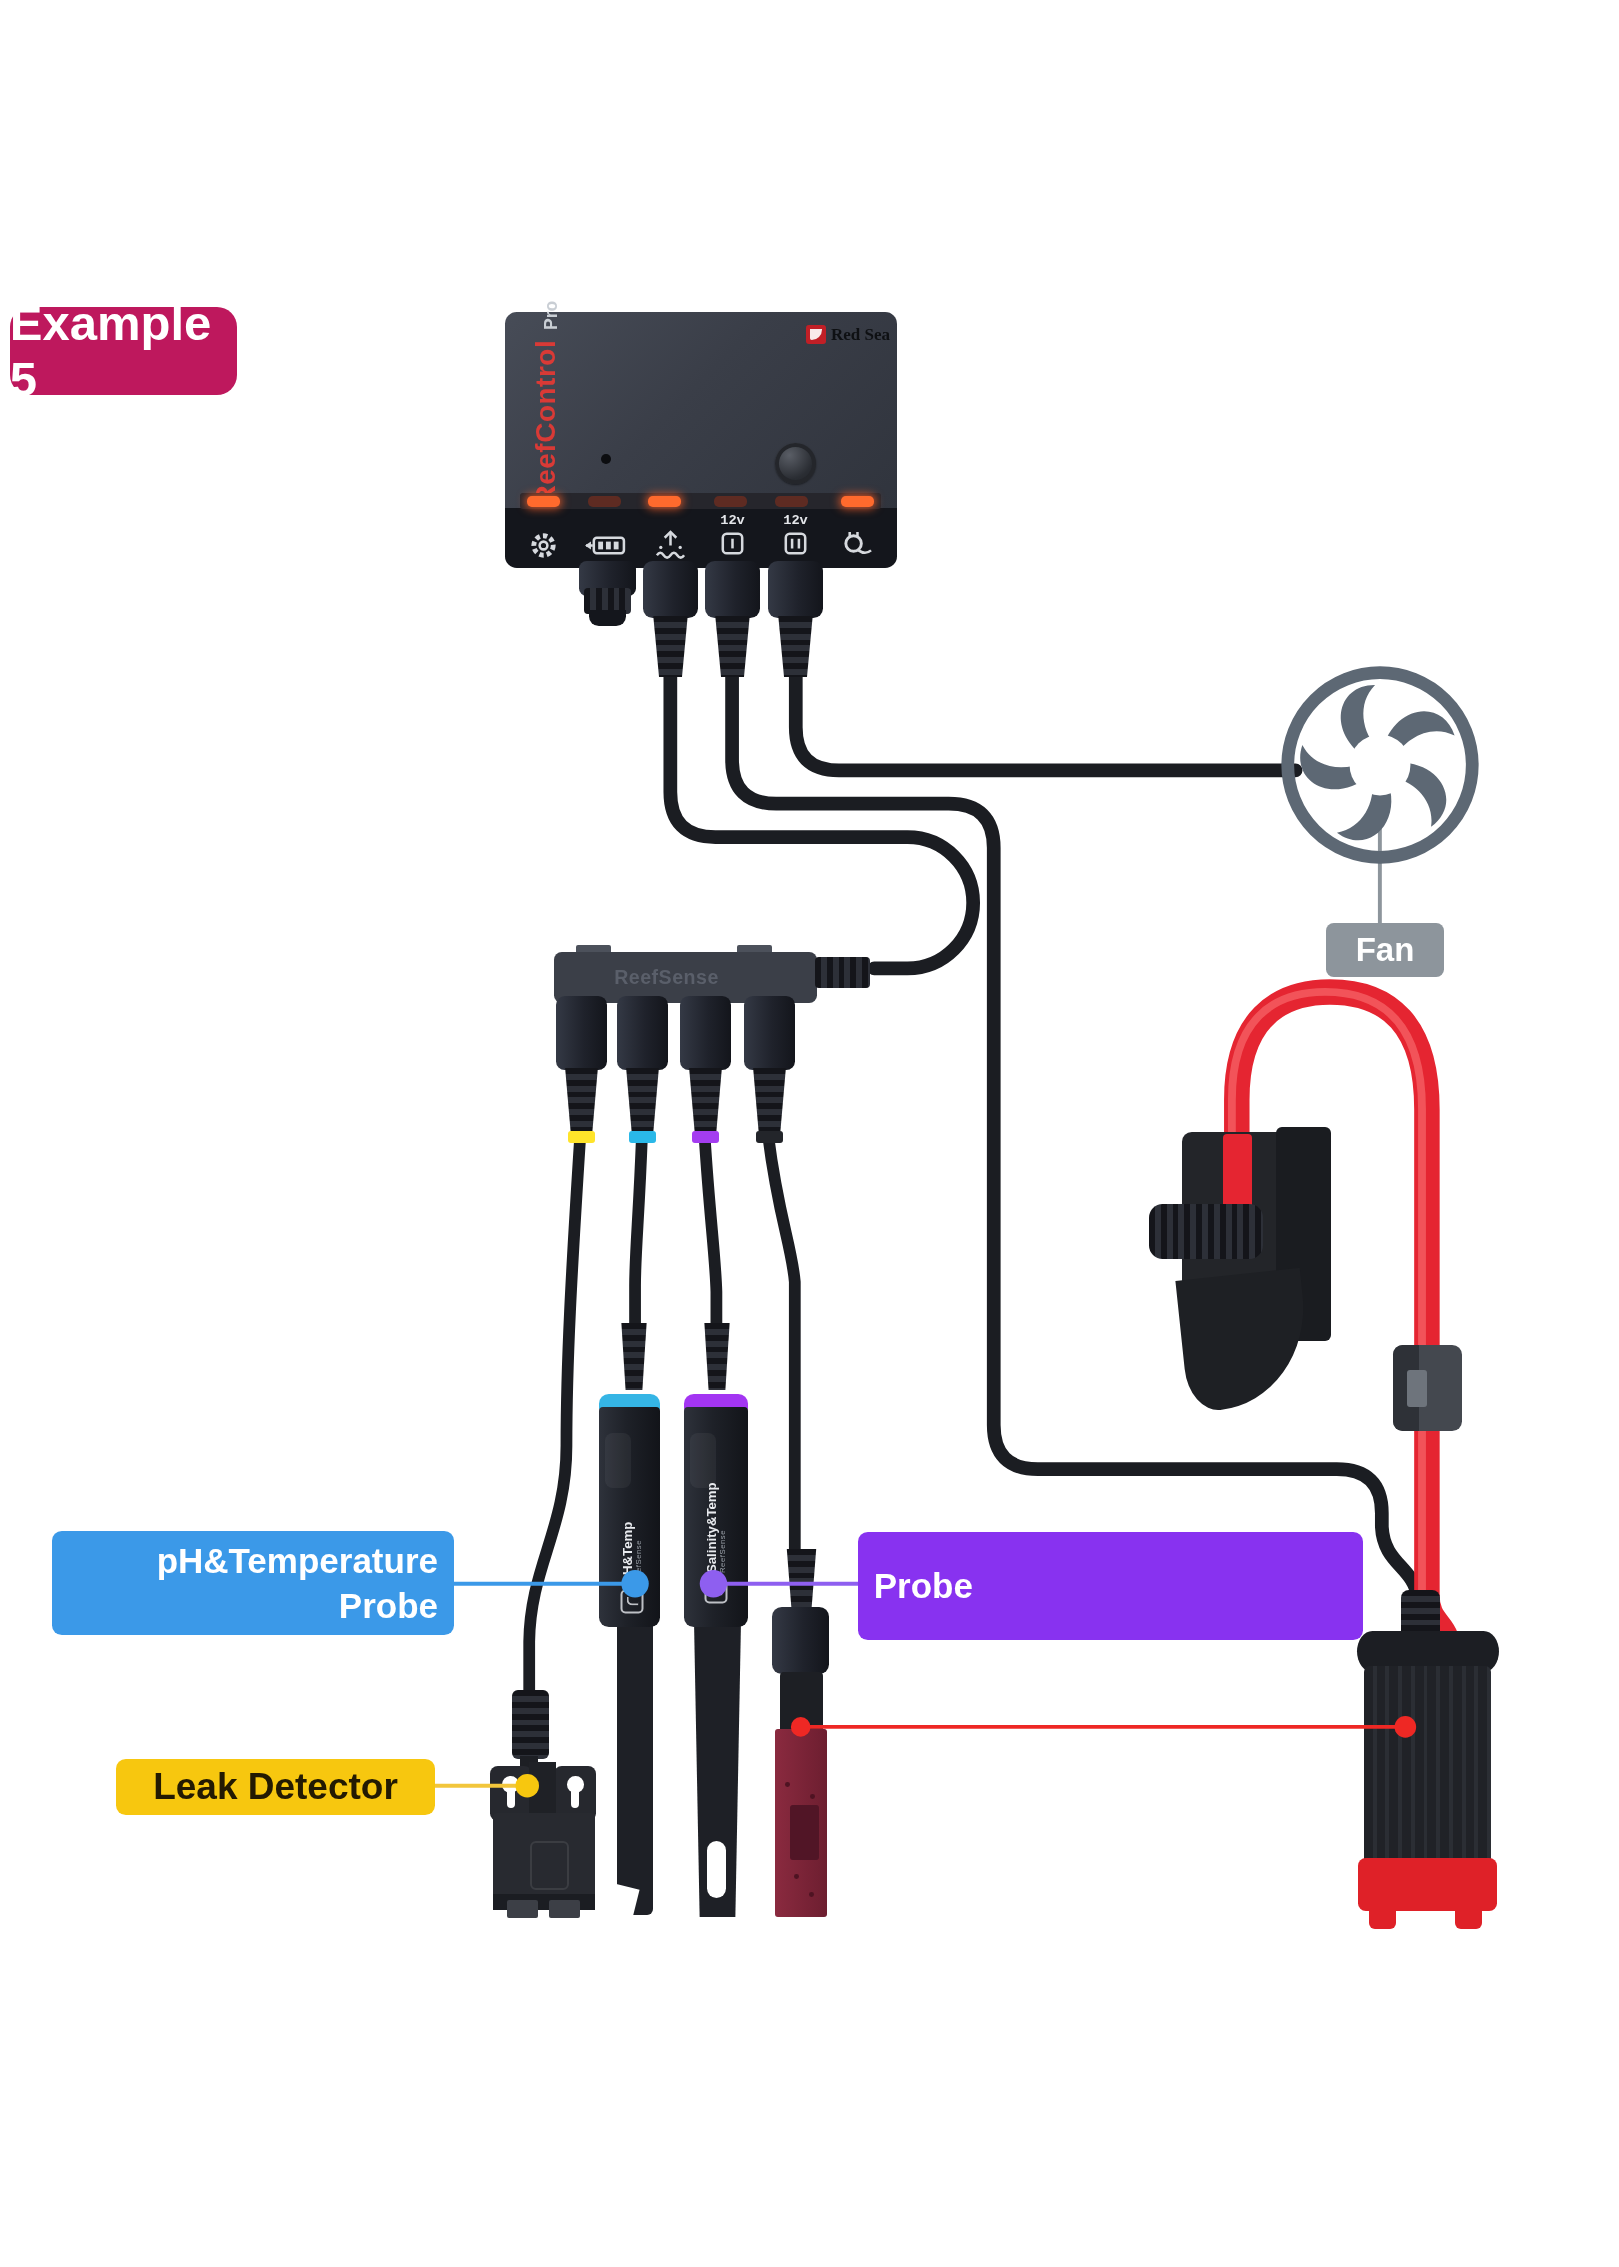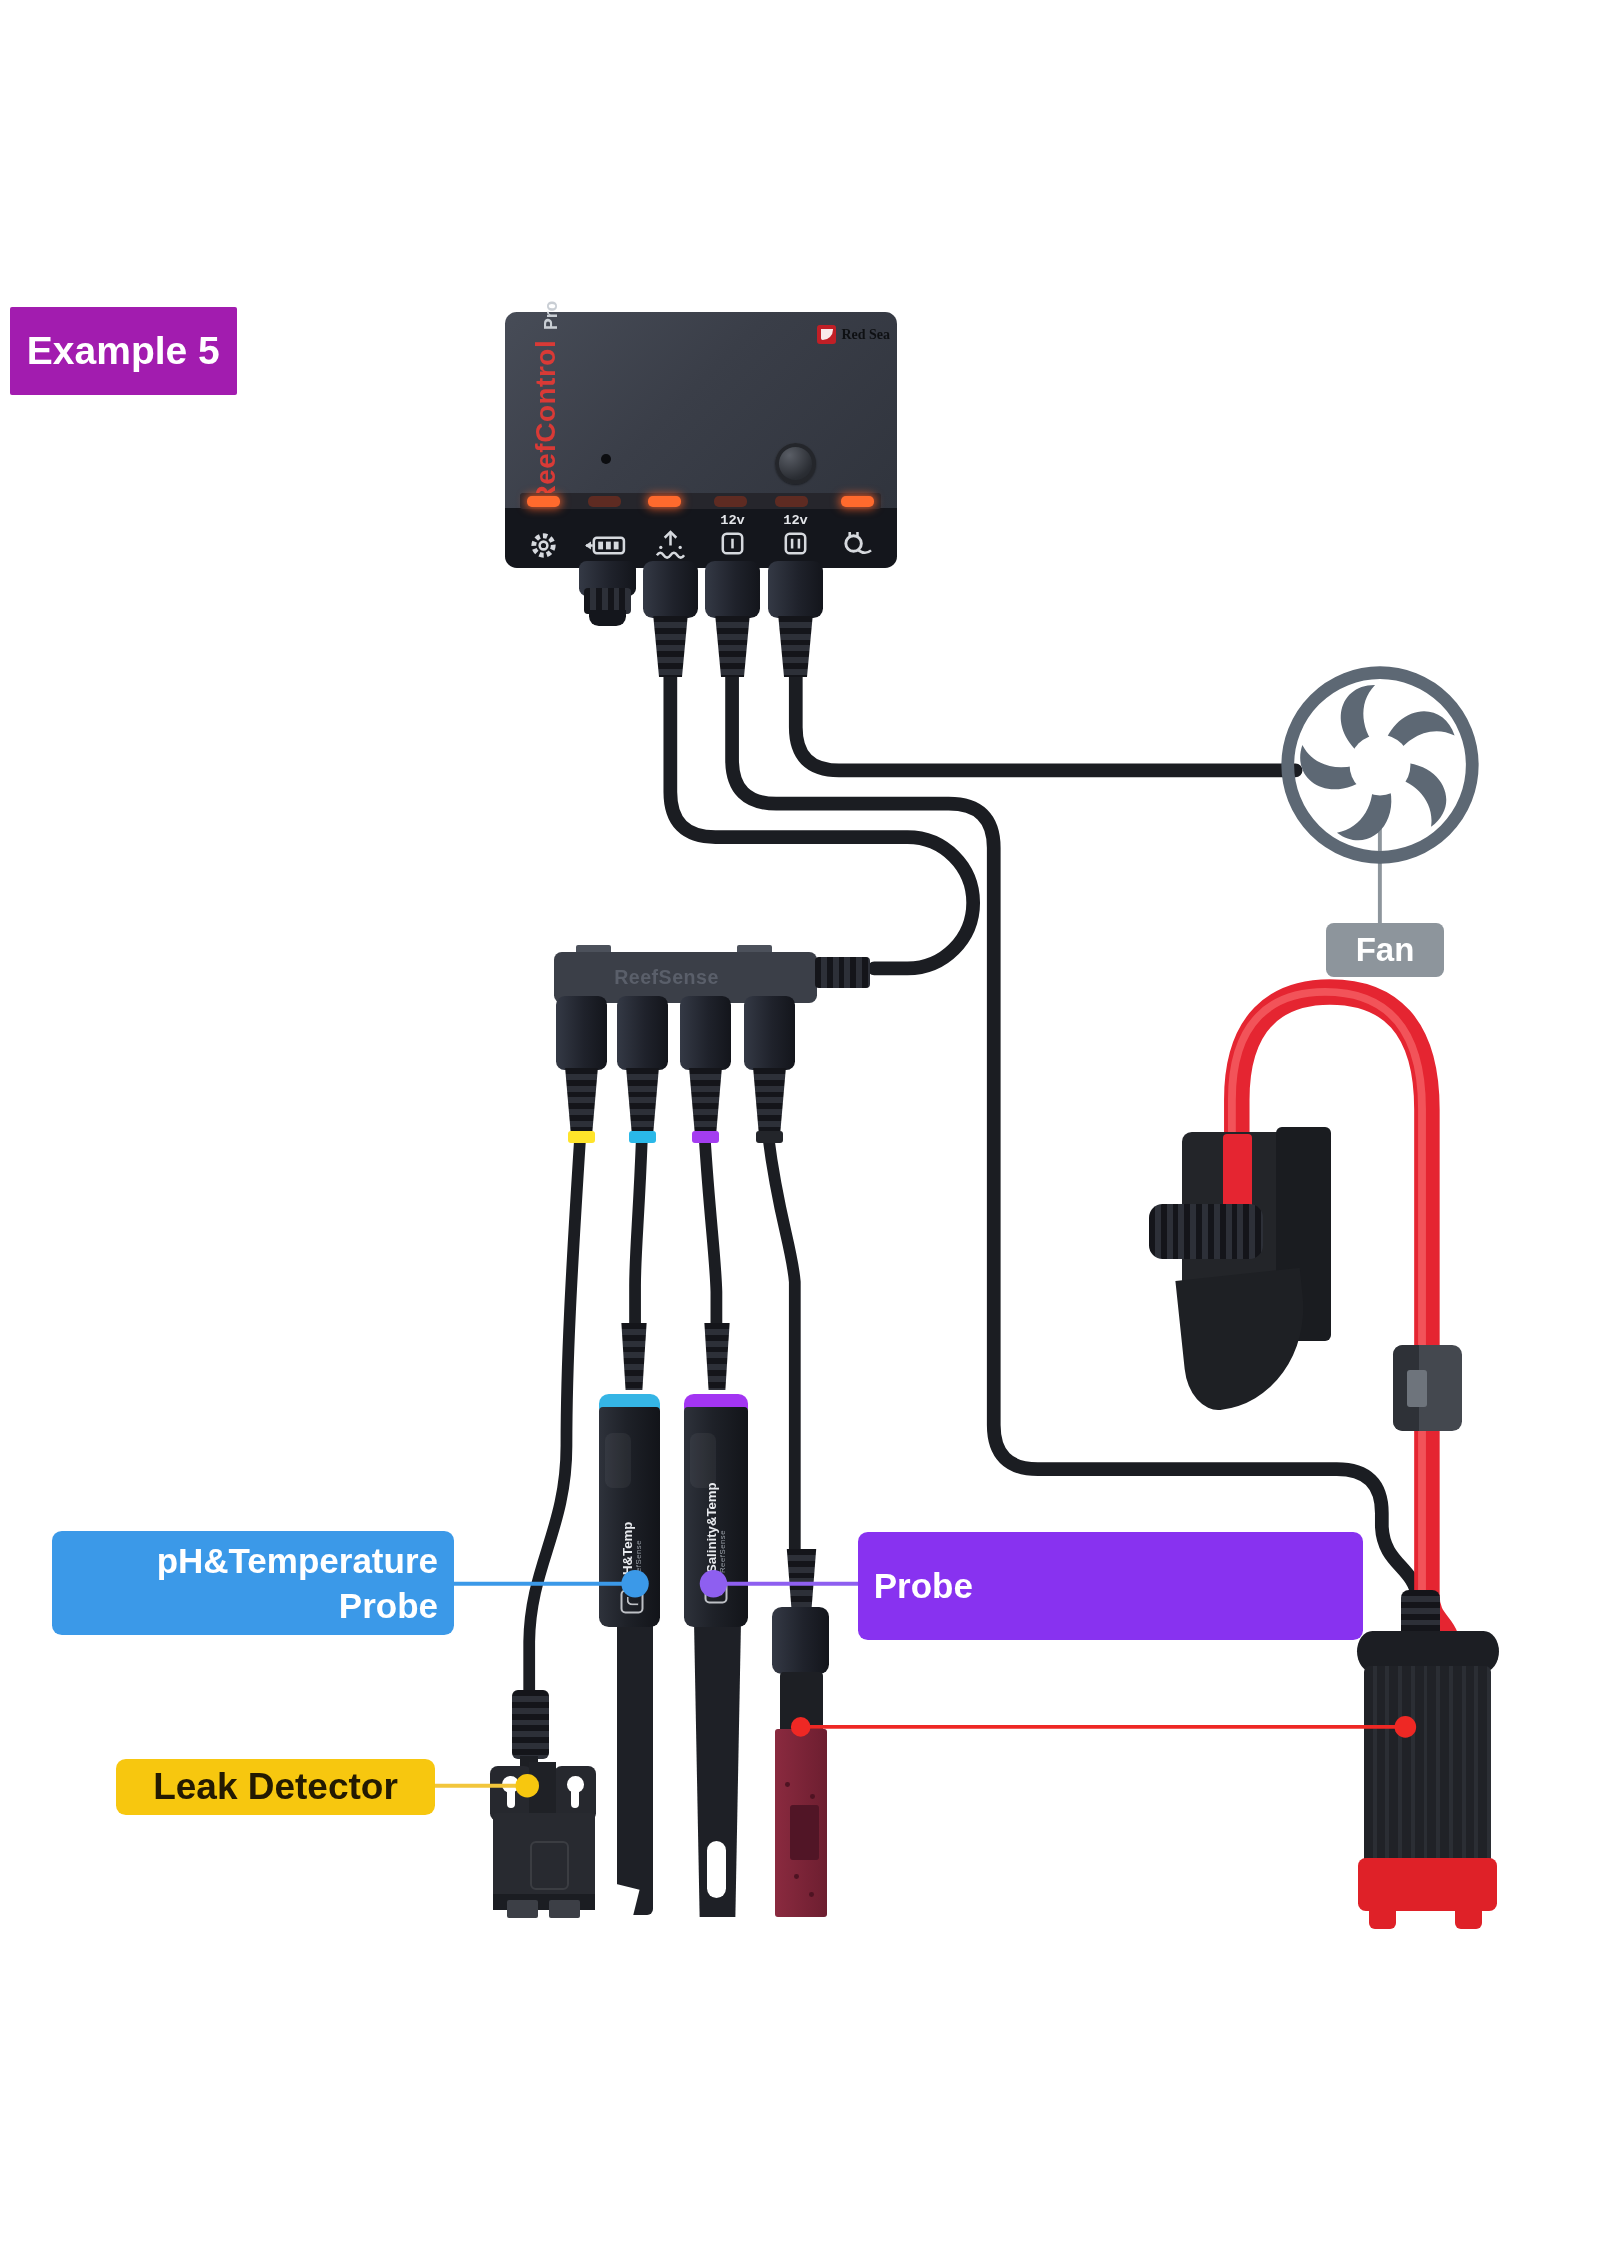--- a/index.html
+++ b/index.html
@@ -2,22 +2,22 @@
 <html style="--blue: #3b99e8; --purple: #8832f0; --red: #ee2824; --yellow: #f7c70f; --gray: #8d959c; --brandRed: #d93a36; --ledOn: #ff6a2d; --accentCyan: #35b5e5; --accentPurple: #a335f2; --tubeRed: #e52531; --cable: #1b1d22;"><head>
 <meta charset="utf-8">
 <style>
   html,body{margin:0;padding:0;background:#ffffff;}
   body{width:1619px;height:2267px;font-family:"Liberation Sans",sans-serif;}
   .stage{position:relative;width:1619px;height:2267px;overflow:hidden;background:#fff;}
   .abs{position:absolute;}
   svg.layer{position:absolute;left:0;top:0;}
 
   
-  .badge{left:9.8px;top:307px;width:227px;height:88px;background:#a21caf;border-radius:2px;
-         display:flex;align-items:center;justify-content:center;color:#fff;font-size:39px;font-weight:bold;}
+  .badge{left:9.8px;top:307px;width:227px;height:88px;background:#be185d;border-radius:20px;
+         display:flex;align-items:center;justify-content:center;color:#fff;font-size:49px;font-weight:bold;}
 
   
   .ctrl-body{left:505px;top:312px;width:392px;height:198px;border-radius:11.8px 11.8px 0 0;
              background:linear-gradient(135deg,#474c57 0%,#3a3e48 45%,#30343d 100%);}
   .ctrl-strip{left:505px;top:508px;width:392px;height:60px;border-radius:0 0 11.8px 11.8px;background:#14161c;}
   .led-band{left:520px;top:493px;width:361px;height:15.7px;background:#26262c;border-radius:2.9px;}
   .led{top:496px;width:33px;height:10.8px;border-radius:4.9px;background:#5e2b22;}
   .led.on{background:var(--ledOn);box-shadow:0 0 8.8px 2px rgba(255,96,40,.75);}
   .led.off{background:#5e2b22;}
   .port{top:514px;width:47px;height:49px;display:flex;flex-direction:column;align-items:center;font-family:Liberation Mono, monospace;}
@@ -27,21 +27,21 @@
              display:flex;align-items:center;gap:7.8px;}
   .brand-flag{width:15.7px;height:15.7px;background:#c11f26;border-radius:2.9px;position:relative;flex:none;}
   .brand-flag:after{content:"";position:absolute;left:2.9px;top:2.9px;width:9.8px;height:9.8px;
                     border-radius:0 0 9.8px 2px;background:rgba(255,255,255,.85);}
   .brand-text{font-size:28px;font-weight:bold;color:var(--brandRed);letter-spacing:0.5px;white-space:nowrap;}
   .brand-pro{font-size:17.6px;color:#c9ced4;font-weight:bold;margin-top:11.8px;margin-left:2px;}
   .redsea{left:796px;top:320px;width:94px;height:29px;display:flex;align-items:center;justify-content:flex-end;gap:4.9px;}
   .redsea .flag{width:19.6px;height:19.6px;background:#c11f26;border-radius:2.9px;position:relative;flex:none;}
   .redsea .flag:after{content:"";position:absolute;left:3.9px;top:3.9px;width:11.8px;height:11.8px;
                       border-radius:0 0 11.8px 2px;background:rgba(255,255,255,.9);}
-  .redsea .txt{font-family:"Liberation Serif",serif;font-size:14px;font-weight:bold;color:#0e1013;white-space:nowrap;}
+  .redsea .txt{font-family:"Liberation Serif",serif;font-size:17px;font-weight:bold;color:#0e1013;white-space:nowrap;}
   .ctrl-dot{left:601px;top:454px;width:9.8px;height:9.8px;border-radius:50%;background:#0c0d10;}
   .ctrl-btn{left:775px;top:443px;width:41px;height:41px;border-radius:50%;
             background:radial-gradient(circle at 35% 30%,#5a5e66,#2a2d33 60%,#1e2025);
             box-shadow:inset 0 0 0 3.9px #24262b,0 1px 2px rgba(0,0,0,.5);}
 
   
   .barrel{background:linear-gradient(90deg,#343945,#1f222b 55%,#13151b);}
   .ribs-v{background:repeating-linear-gradient(180deg,#14151a 0 5.9px,#2d3038 5.9px 11.8px);}
   .ribs-h{background:repeating-linear-gradient(90deg,#14151a 0 5.9px,#2d3038 5.9px 11.8px);}
   .taper{clip-path:polygon(8% 0,92% 0,78% 100%,22% 100%);}

